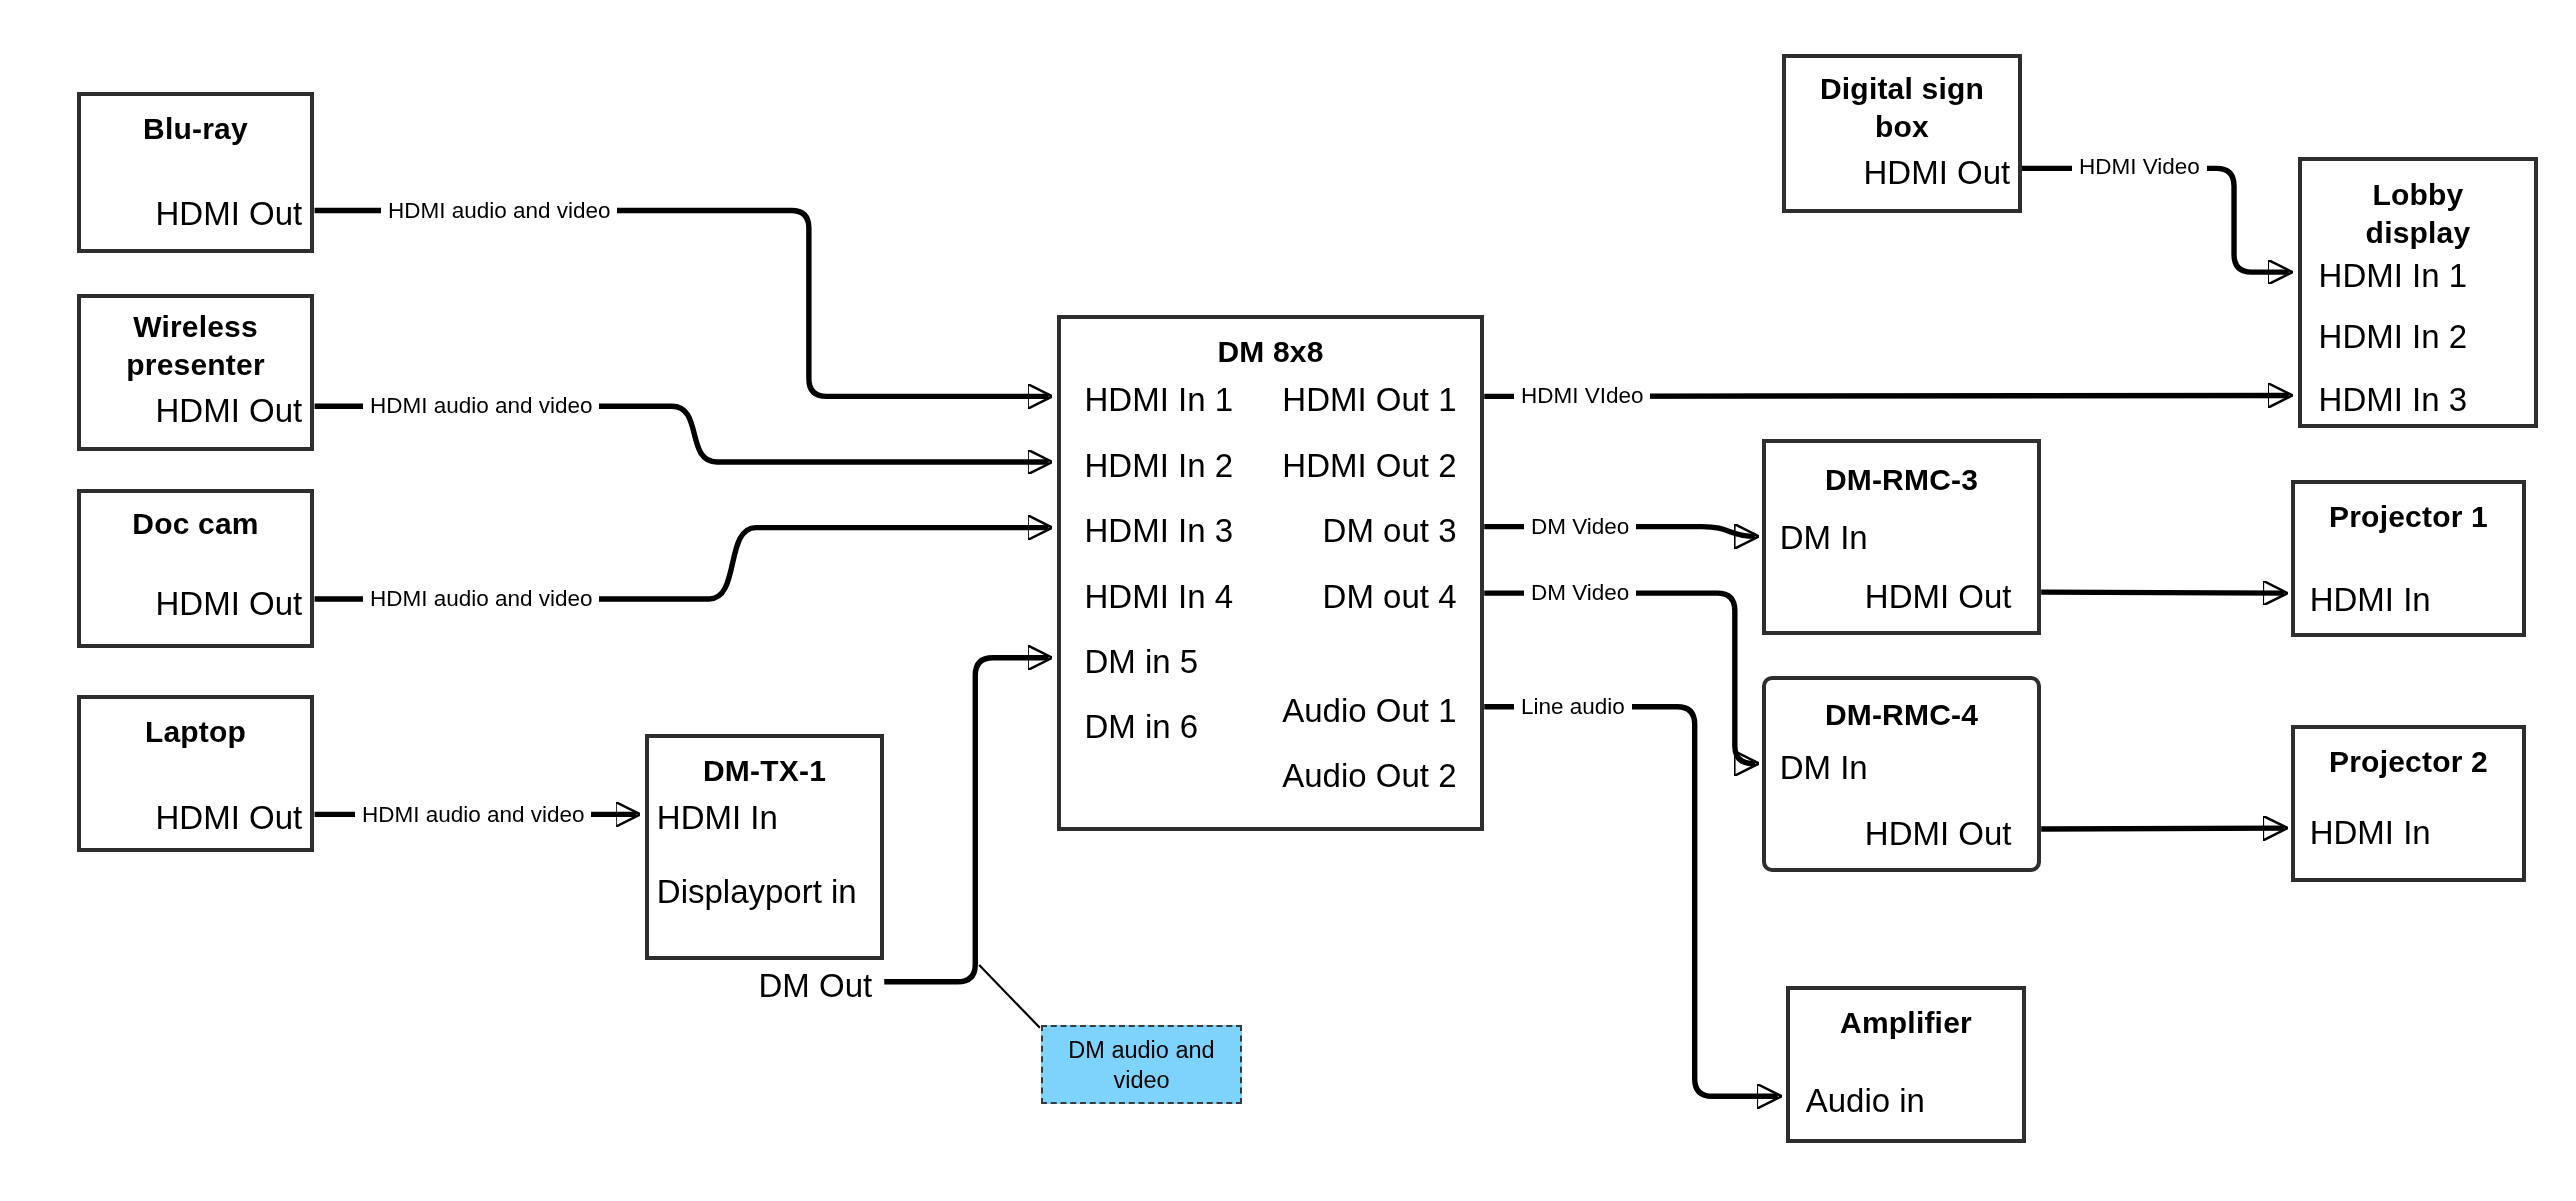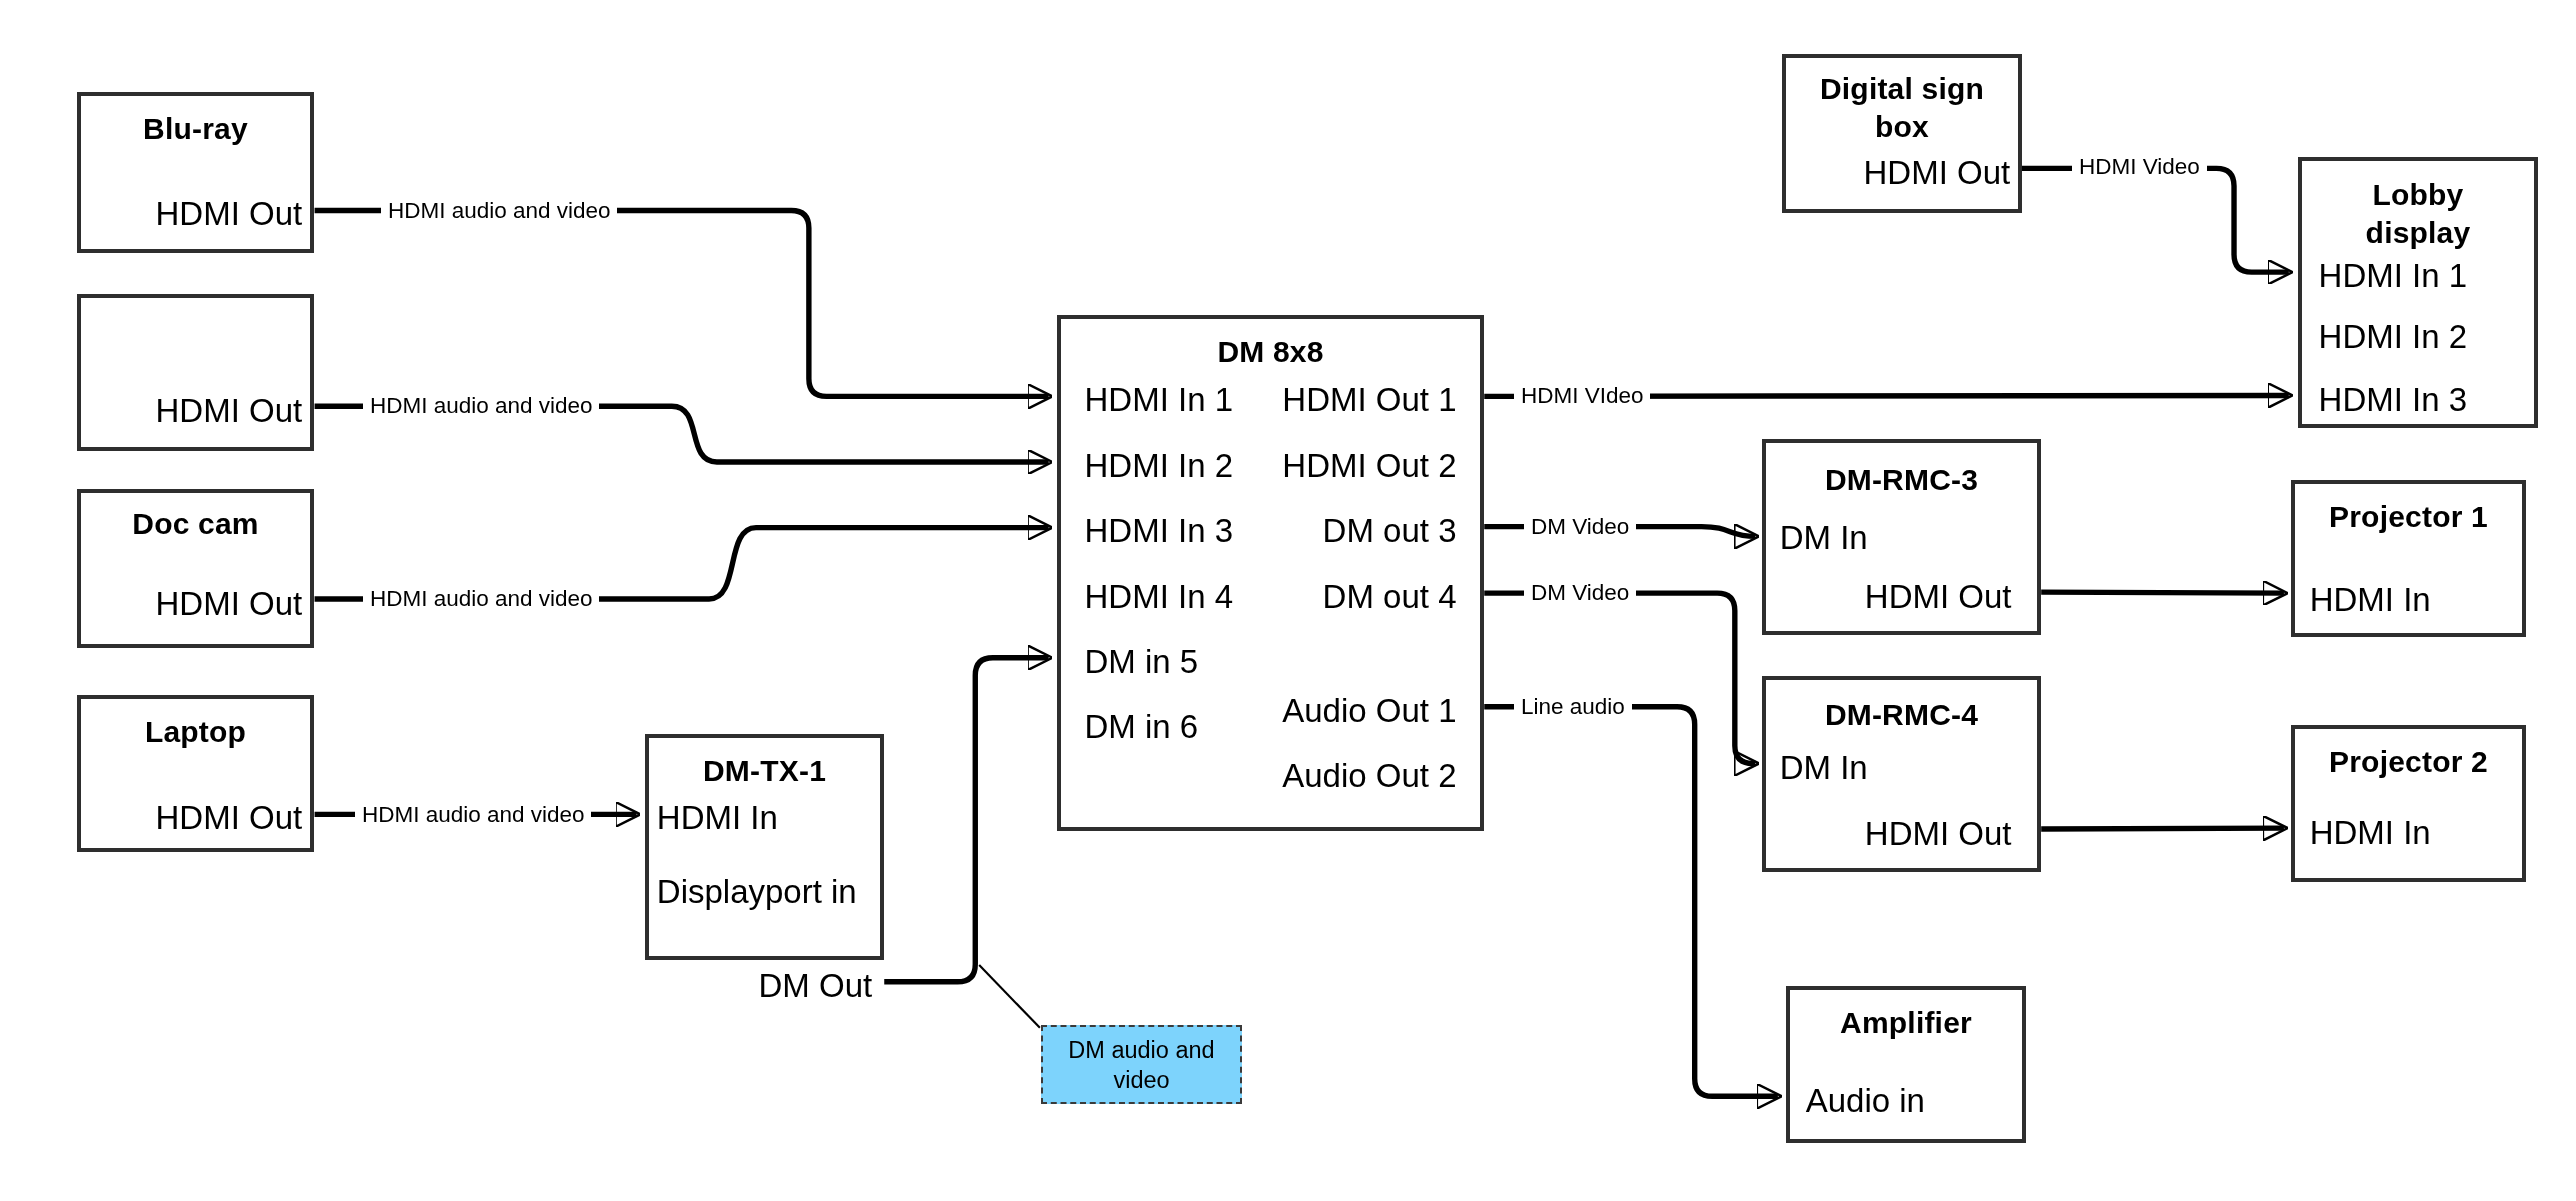--- a/index.html
+++ b/index.html
@@ -82,20 +82,21 @@
     <path class="wire" d="M2085,847 L2333,846" marker-end="url(#arrow)"></path>
     <line class="leader" x1="1000" y1="986" x2="1062" y2="1050"></line>
   </svg>
 
   <div class="node" style="left:77px;top:92px;width:237px;height:161px;">
     <div class="title">Blu-ray</div>
     <div class="port" style="top:118px;right:7.8px;">HDMI Out</div>
   </div>
 
   <div class="node" style="left:77px;top:294px;width:237px;height:157px;">
+    <div class="title" style="top:9.8px;">Wireless presenter</div>
     <div class="port" style="top:113px;right:7.8px;">HDMI Out</div>
   </div>
 
   <div class="node" style="left:77px;top:489px;width:237px;height:159px;">
     <div class="title" style="top:11.7px;text-align:center;">Doc cam</div>
     <div class="port" style="top:111px;right:7.8px;">HDMI Out</div>
   </div>
 
   <div class="node" style="left:77px;top:695px;width:237px;height:157px;">
     <div class="title">Laptop</div>
@@ -136,21 +137,21 @@
     <div class="port" style="top:176px;left:16.6px;">HDMI In 2</div>
     <div class="port" style="top:239px;left:16.6px;">HDMI In 3</div>
   </div>
 
   <div class="node" style="left:1762px;top:439px;width:279px;height:196px;">
     <div class="title" style="top:17.6px;">DM-RMC-3</div>
     <div class="port" style="top:95px;left:13.7px;">DM In</div>
     <div class="port" style="top:154px;right:25.5px;">HDMI Out</div>
   </div>
 
-  <div class="node" style="left:1762px;top:676px;width:279px;height:196px;">
+  <div class="node" style="left:1762px;top:676px;width:279px;height:196px;border-radius:10px;">
     <div class="title" style="top:15.7px;">DM-RMC-4</div>
     <div class="port" style="top:88px;left:13.7px;">DM In</div>
     <div class="port" style="top:154px;right:25.5px;">HDMI Out</div>
   </div>
 
   <div class="node" style="left:2291px;top:480px;width:235px;height:157px;">
     <div class="title">Projector 1</div>
     <div class="port" style="top:116px;left:14.7px;">HDMI In</div>
   </div>
 

